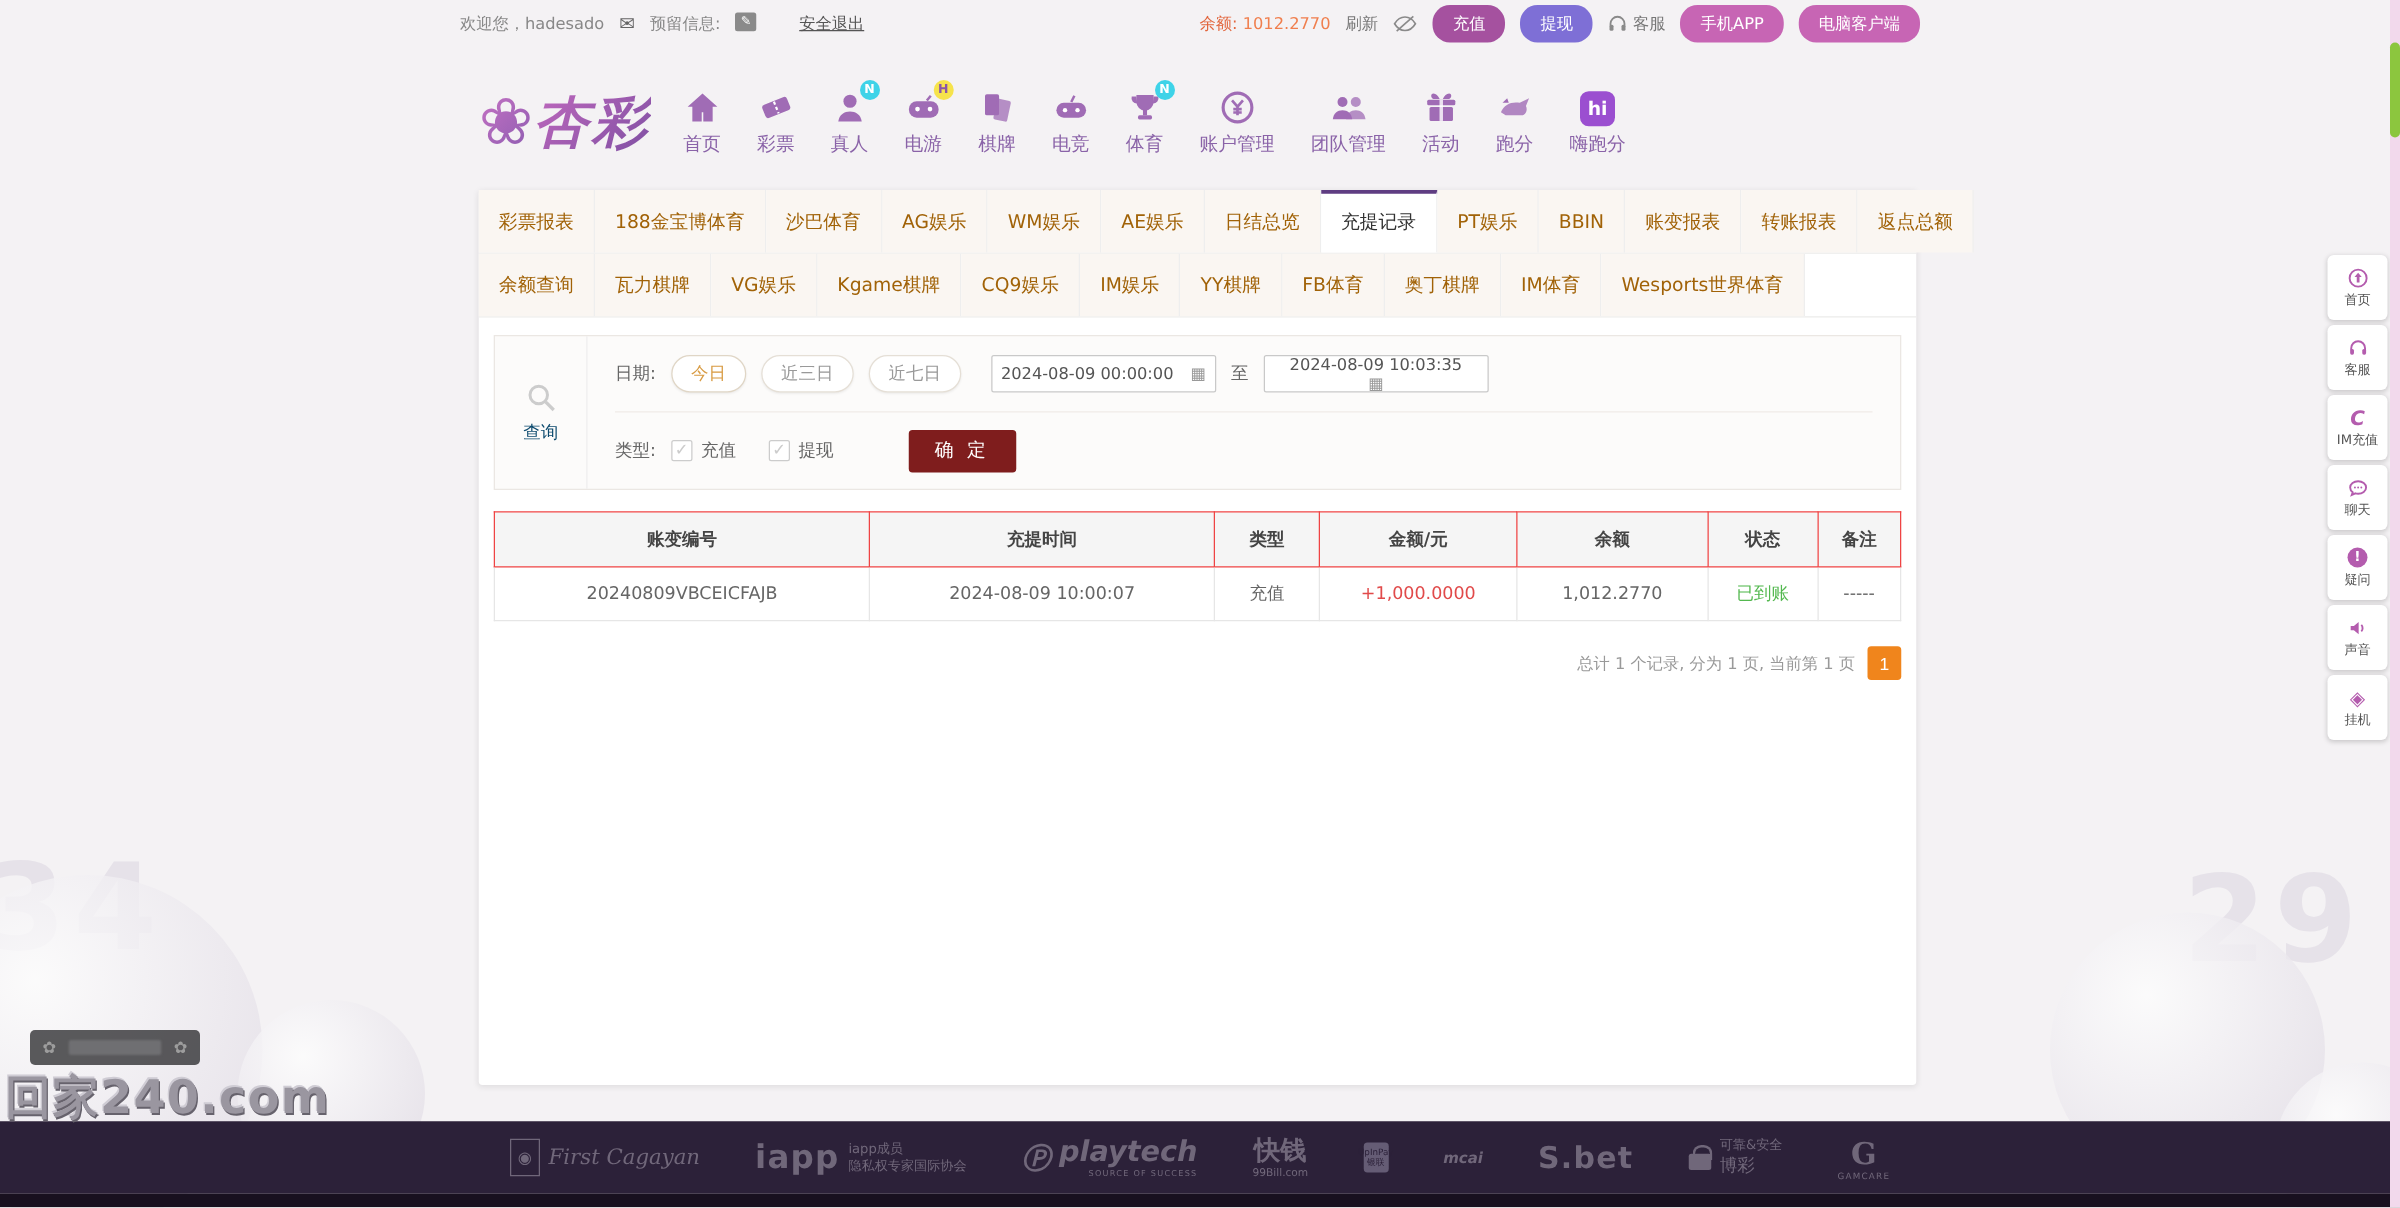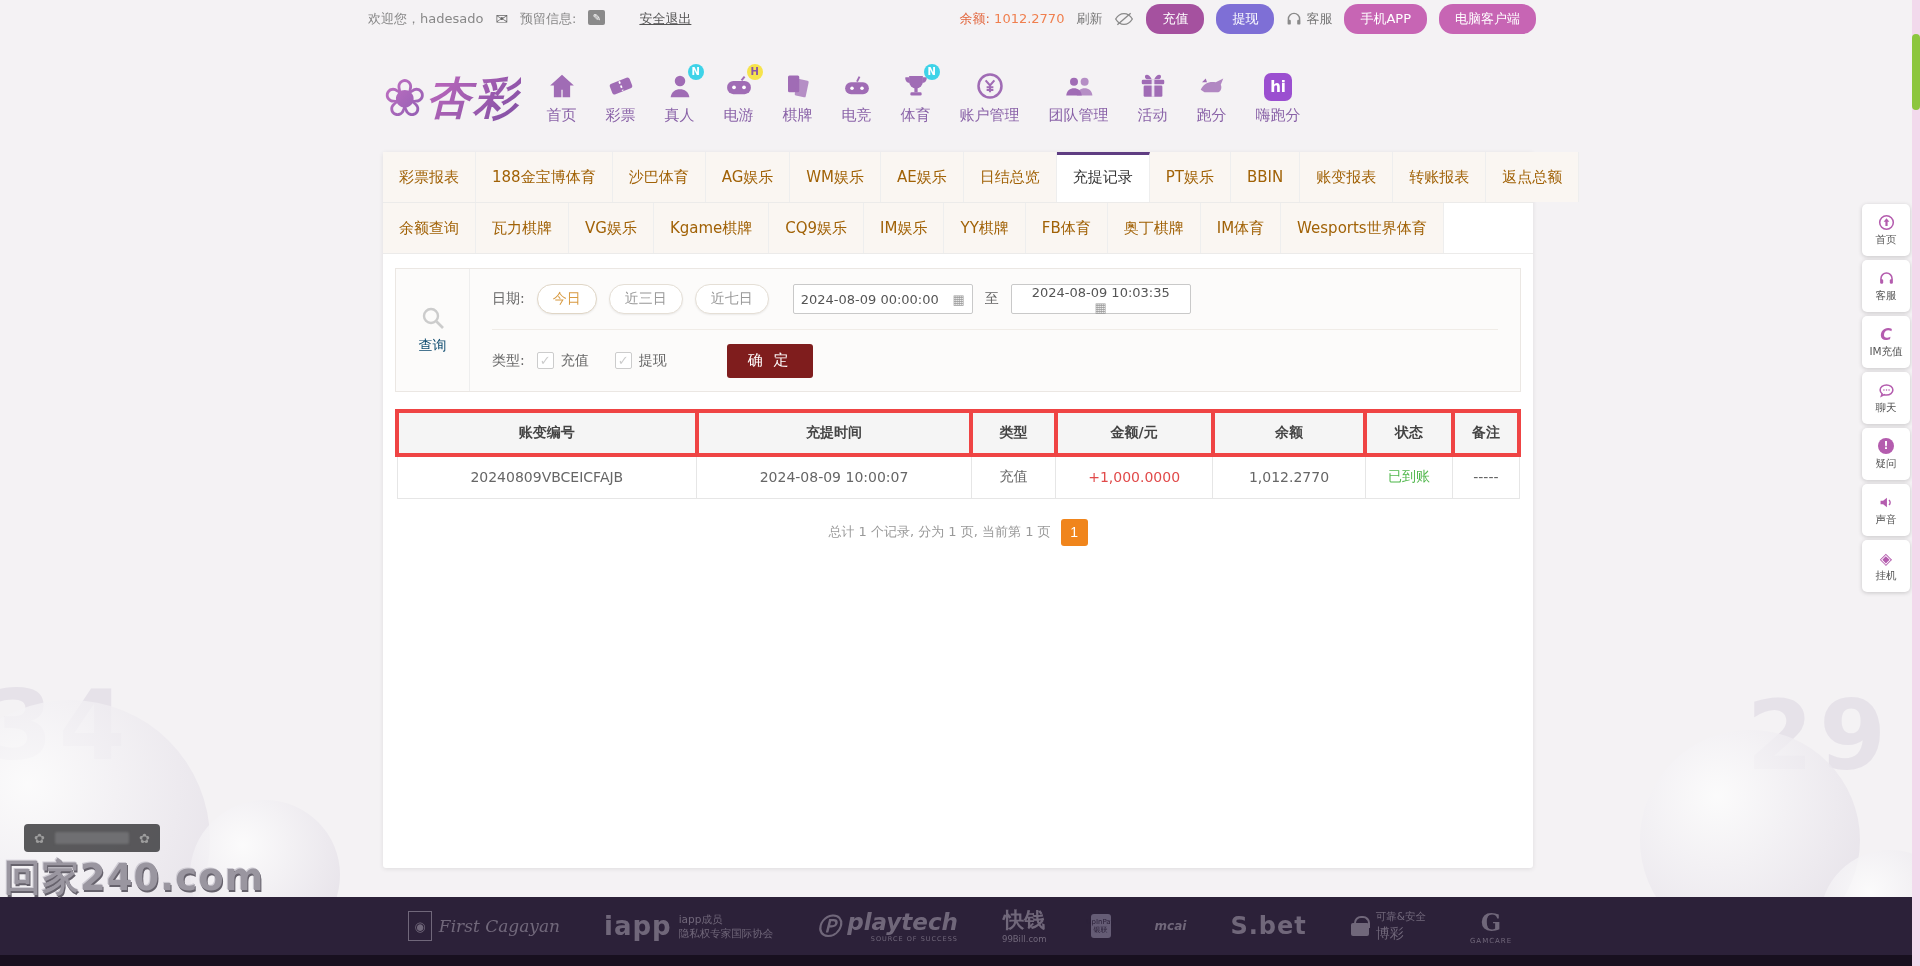--- a/index.html
+++ b/index.html
@@ -62,27 +62,27 @@
   .cal { color:#999; font-size:13px; }
   .checkbox-wrap { display:flex; align-items:center; gap:7px; cursor:pointer; margin-right:14px; }
   .checkbox { width:17px; height:17px; border:1px solid #ccc; border-radius:2px; background:#fff; color:#ccc; font-size:13px; line-height:15px; text-align:center; }
   .submit-btn { margin-left:34px; width:86px; height:34px; background:#7f1d1d; color:#fff; border:none; border-radius:3px; font-size:15px; letter-spacing:3px; cursor:pointer; font-family:inherit; }
   .mag { width:26px; height:26px; }
   .mag circle { fill:none; stroke:#ccc; stroke-width:2.4; }
   .mag line { stroke:#ccc; stroke-width:2.6; }
 
   
   .data-table { margin:17px 12px 0; width:1126px; border-collapse:collapse; font-size:14px; }
-  .data-table th { background:#f5f5f5; border:4px solid #ef4444; height:44px; color:#444; font-weight:bold; }
+  .data-table th { background:#f5f5f5; border:1px solid #ef4444; height:44px; color:#444; font-weight:bold; }
   .data-table td { border:1px solid #e6e6e6; height:43px; text-align:center; color:#666; background:#fff; }
   td.amount { color:#e14a4a; }
   td.status { color:#53b84f; }
 
   
-  .pagination { margin:20px 12px 0; display:flex; justify-content:center; align-items:center; gap:10px; font-size:13px; color:#999; }
+  .pagination { margin:20px 12px 0; display:flex; justify-content:flex-end; align-items:center; gap:10px; font-size:13px; color:#999; }
   .page-btn { width:27px; height:27px; background:#f0851c; color:#fff; border-radius:3px; display:flex; align-items:center; justify-content:center; font-size:14px; cursor:pointer; border:none; }
 
   
   .floatbar { position:absolute; right:10px; top:204px; width:48px; display:flex; flex-direction:column; gap:4px; z-index:5; }
   .float-item { background:#fff; border-radius:5px; box-shadow:0 1px 4px rgba(0,0,0,.18); height:52px; display:flex; flex-direction:column; align-items:center; justify-content:center; gap:2px; cursor:pointer; }
   .f-ico { height:18px; display:flex; align-items:center; justify-content:center; color:#b45cae; font-weight:bold; }
   .f-ico svg { width:17px; height:17px; }
   .f-ico svg * { stroke:#b45cae; fill:none; stroke-width:1.8; }
   .f-ico svg .fill { fill:#b45cae; stroke:none; }
   .float-label { font-size:10.5px; color:#555; white-space:nowrap; }

